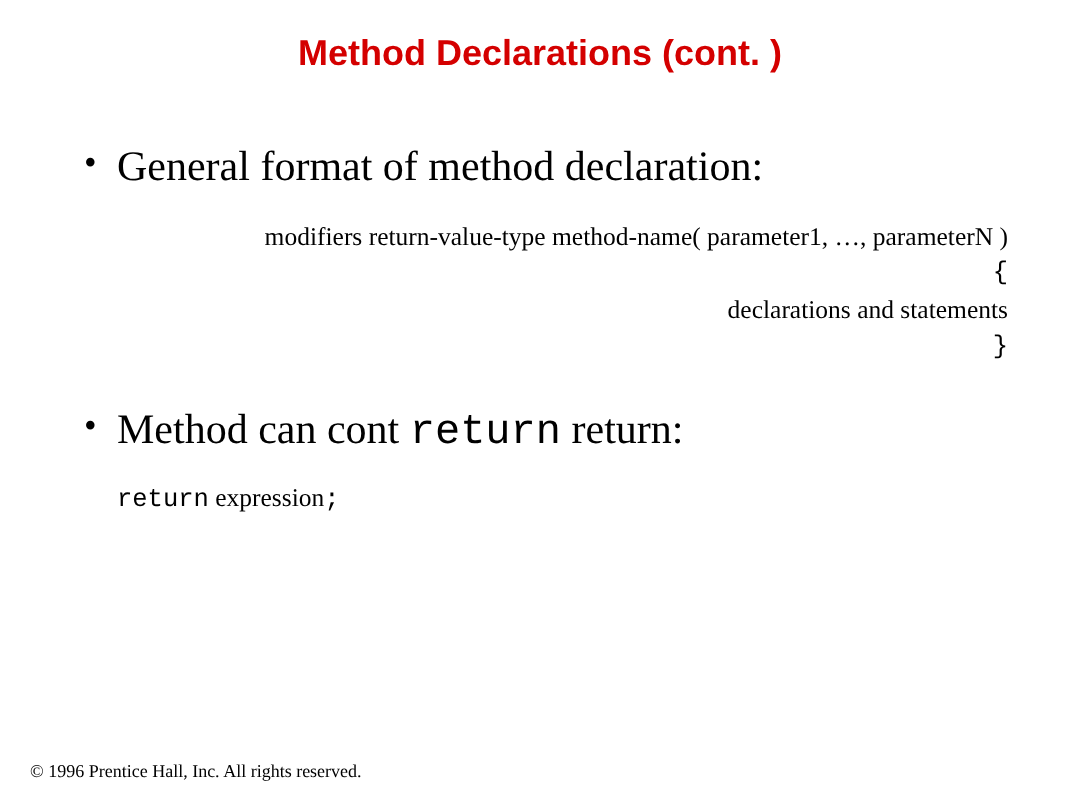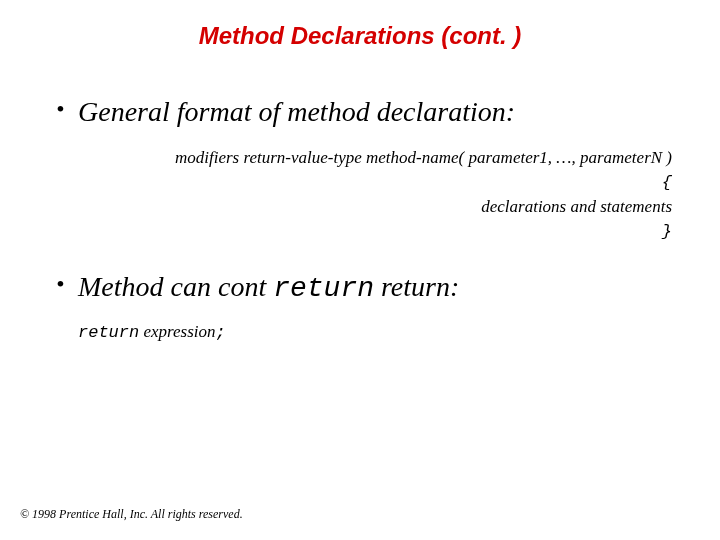--- a/index.html
+++ b/index.html
@@ -10,21 +10,20 @@
     background: #ffffff;
     font-family: "Times New Roman", Times, serif;
     color: #000;
     overflow: hidden;
   }
   .slide {
     position: relative;
     width: 720px;
     height: 540px;
     box-sizing: border-box;
-    font-style: italic;
   }
   .title {
     position: absolute;
     top: 22px;
     left: 0;
     width: 720px;
     text-align: center;
     font-family: Arial, Helvetica, sans-serif;
     font-weight: bold;
     font-size: 24px;
@@ -101,15 +100,15 @@
     <div class="bullet">
       <span>Method can cont </span><span class="mono">return</span><span> return:</span>
     </div>
 
     <div class="ret-line">
       <span class="mono">return</span><span> expression</span><span class="mono">;</span>
     </div>
 
   </div>
 
-  <div class="footer">© 1998 Prentice Hall, Inc. All rights reserved.</div>
+  <div class="footer">© 1996 Prentice Hall, Inc. All rights reserved.</div>
 
 </div>
 
 </body></html>

